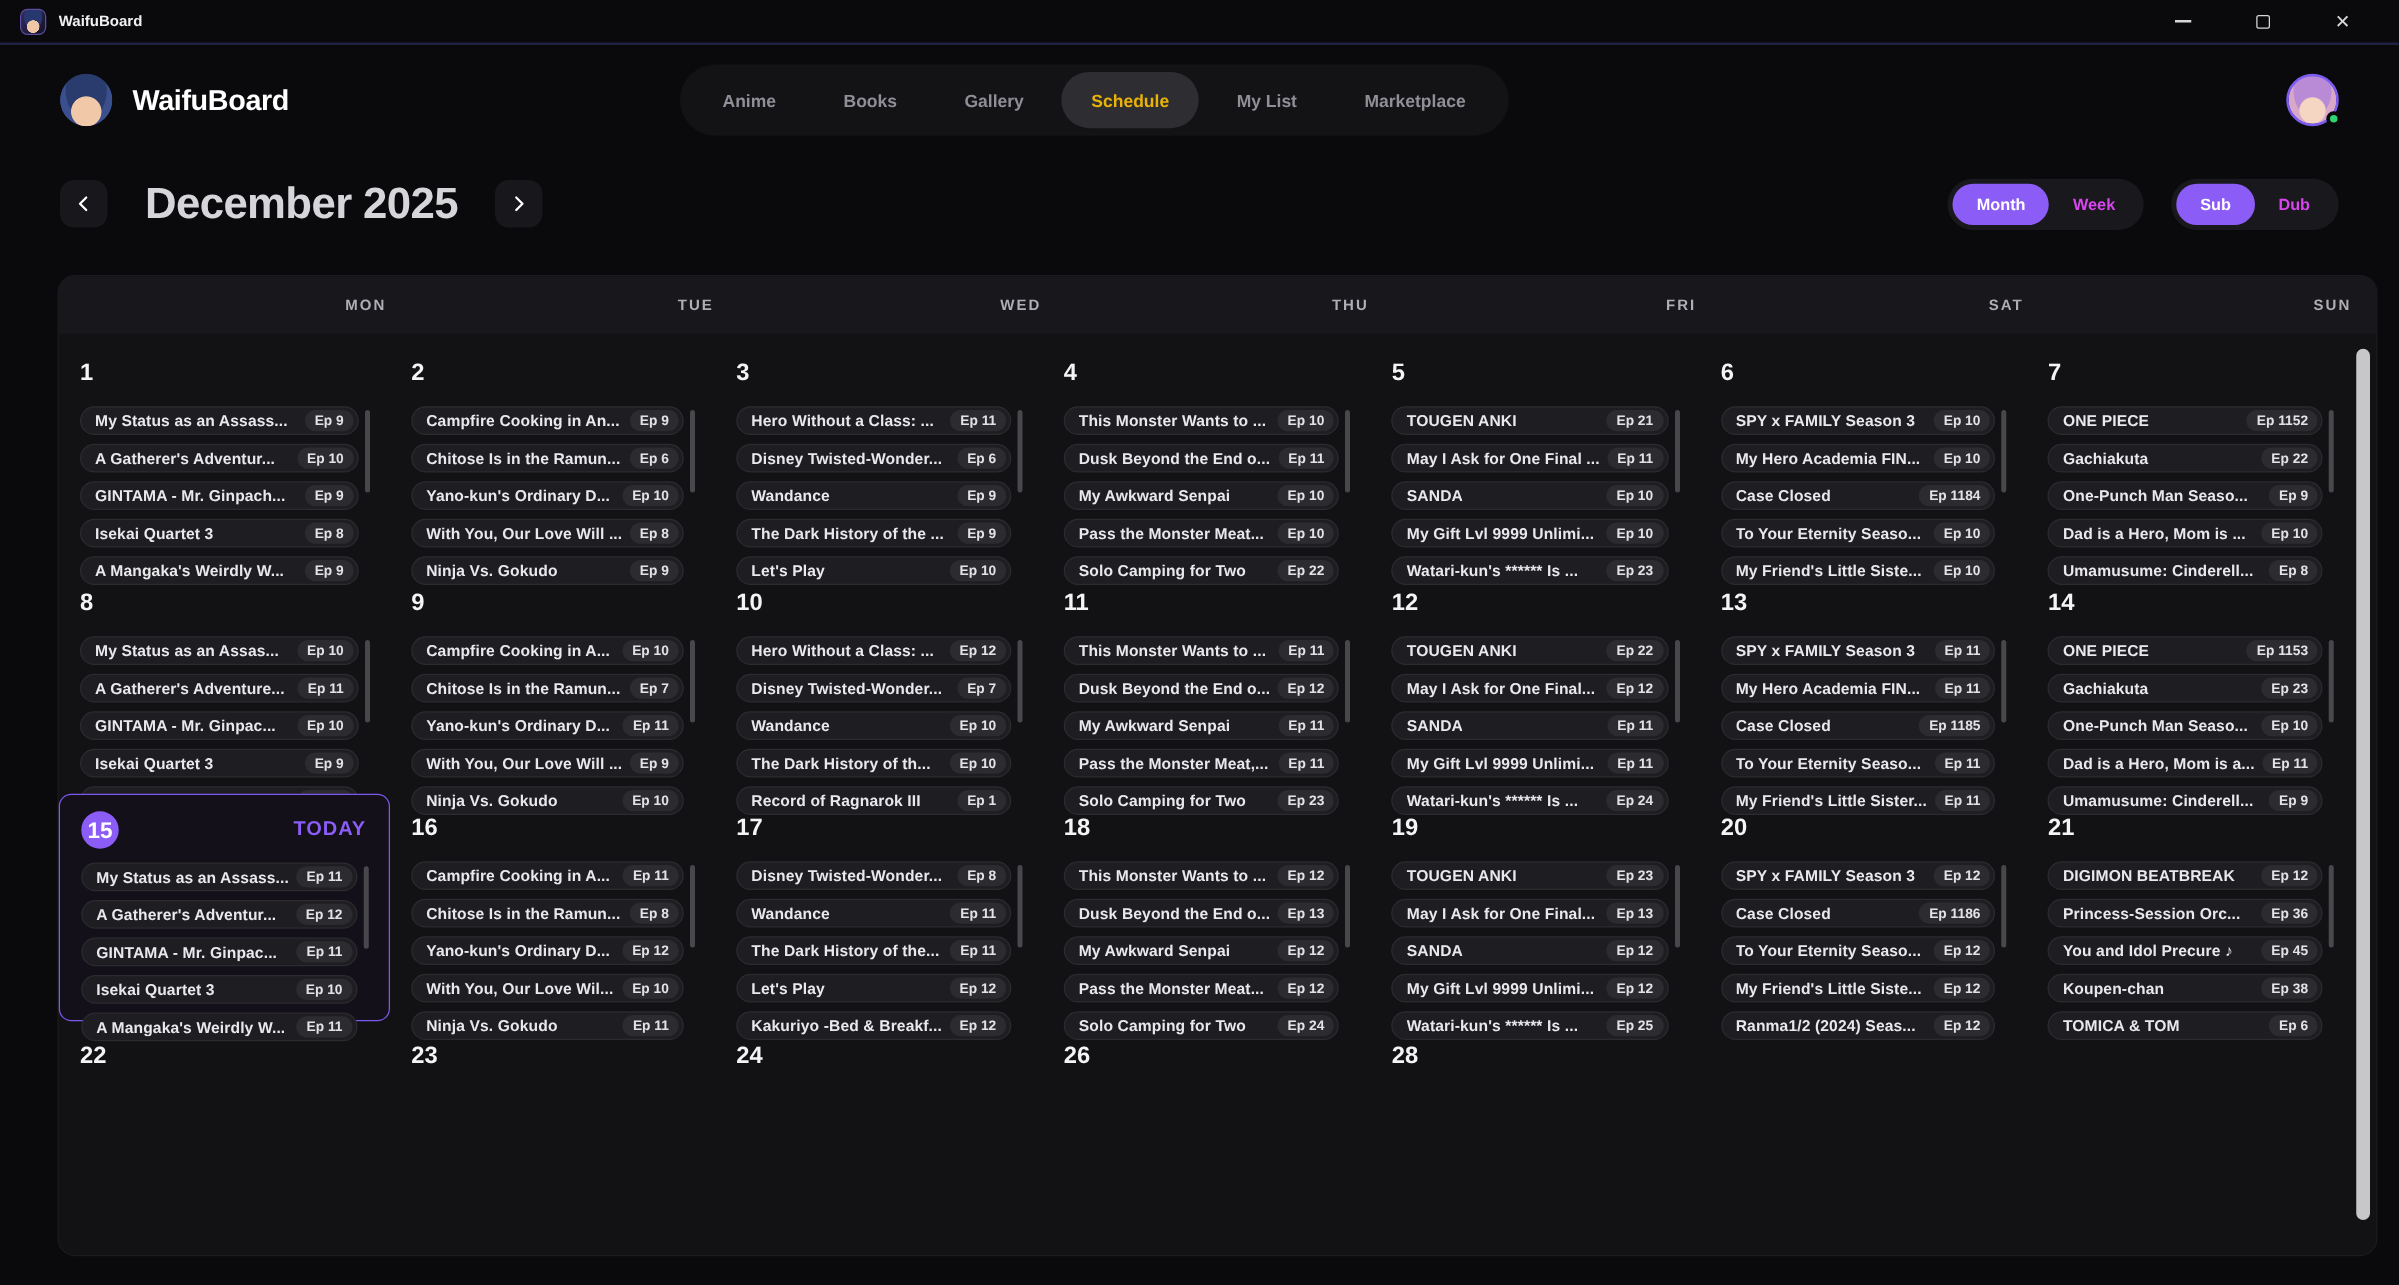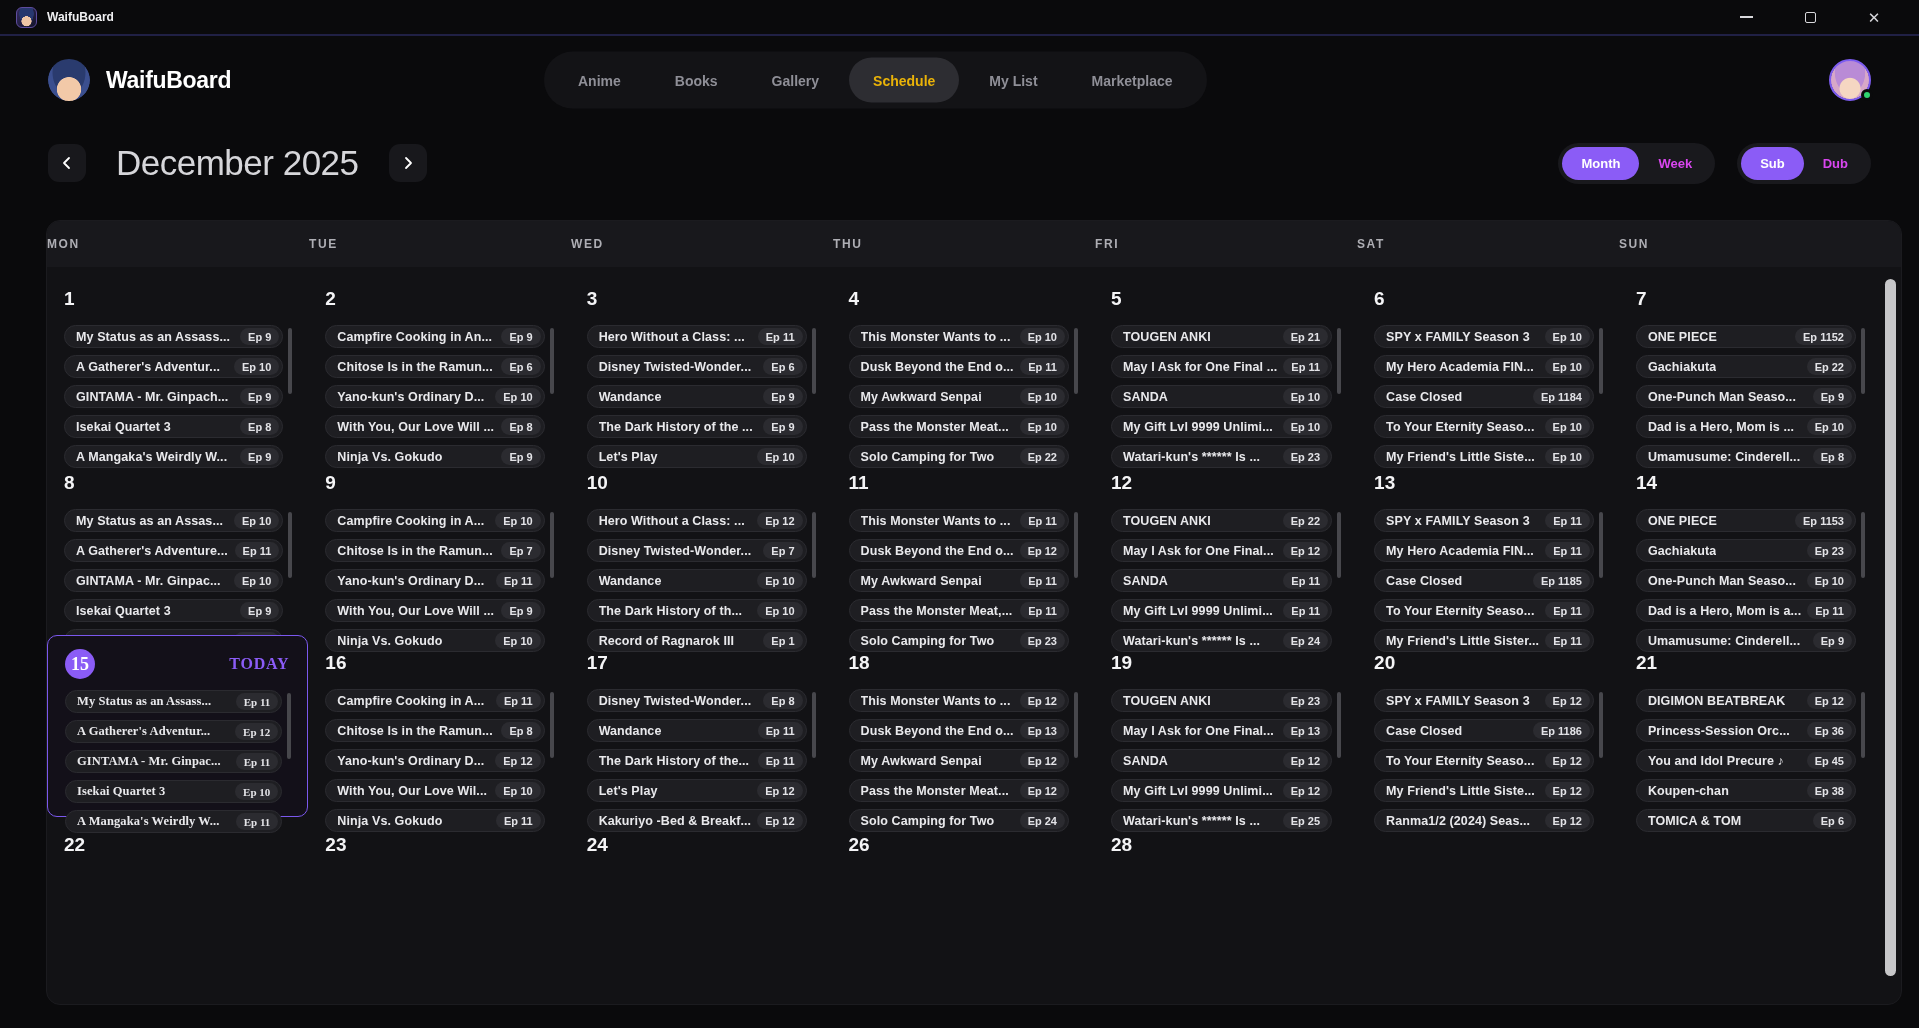--- a/index.html
+++ b/index.html
@@ -68,52 +68,52 @@
     position:absolute; right:-2px; bottom:0; width:12px; height:12px;
     border-radius:50%; background:#2fd36f; border:3px solid #0a0a0c;
   }
 
   
   .toolbar { height:66px; display:flex; align-items:center; padding:0 48px; margin-top:6px; }
   .nav-arrow {
     width:38px; height:38px; border:none; border-radius:11px; cursor:pointer;
     background:#18181c; color:#ffffff; display:flex; align-items:center; justify-content:center;
   }
-  .month-title { font-size:35px; font-weight:400; letter-spacing:-0.5px; color:#d6d6da; margin:0 30px; }
+  .month-title { font-size:35px; font-weight:700; letter-spacing:-0.5px; color:#d6d6da; margin:0 30px; }
   .toggles { margin-left:auto; display:flex; align-items:flex-start; gap:22px; }
   .toggle-group { display:flex; align-items:center; background:#19191d; border-radius:999px; padding:4px; height:41px; }
   .toggle-btn {
     border:none; background:transparent; cursor:pointer; font-family:inherit;
     font-size:13px; font-weight:700; color:#d946ef;
     height:33px; padding:0 19px; border-radius:999px; white-space:nowrap;
   }
   .toggle-btn.active { background:#8b5cf6; color:#ffffff; }
 
   
   .calendar {
     position:absolute; left:46px; right:17px; top:220px; bottom:23px;
     background:#121215; border:1px solid #1b1b1f; border-radius:14px;
   }
   .day-headers {
     height:46px; background:#18181c; border-radius:13px 13px 0 0;
     display:grid; grid-template-columns:repeat(7,1fr); align-items:center;
     padding-right:20px;
   }
   .day-header {
-    text-align:left; font-size:12px; font-weight:700; letter-spacing:1.6px; color:#aeaeb4;
+    text-align:right; font-size:12px; font-weight:700; letter-spacing:1.6px; color:#aeaeb4;
   }
   .grid {
     display:grid; grid-template-columns:repeat(7,1fr);
     grid-template-rows:184px 180px 182px 1fr;
     padding:4px 20px 0 0; height:calc(100% - 46px);
   }
   .cell { position:relative; padding:13px 14px 0 17px; border-radius:10px; }
   .cell-head { display:flex; align-items:center; justify-content:space-between; height:30px; padding-right:4px; }
   .day-num { font-size:19px; font-weight:700; color:#f4f4f6; }
-  .cell.today { border:1.5px solid #7b58ee; background:#131019;font-family:Liberation Serif, serif; }
+  .cell.today { border:1.5px solid #7b58ee; background:#131019; }
   .cell.today .day-num {
     width:30px; height:30px; border-radius:50%; background:#8b5cf6; color:#fff;
     display:inline-flex; align-items:center; justify-content:center; font-size:18px;
   }
   .today-label { font-size:16px; font-weight:800; letter-spacing:0.8px; color:#8b5cf6; }
   .events { position:relative; margin-top:11px; padding-right:11px; }
   .event {
     height:23px; display:flex; align-items:center; justify-content:space-between;
     background:#1e1e22; border:1px solid #2b2b30; border-radius:12px;
     padding:0 3px 0 11px; margin-bottom:7px; overflow:hidden; cursor:pointer;

